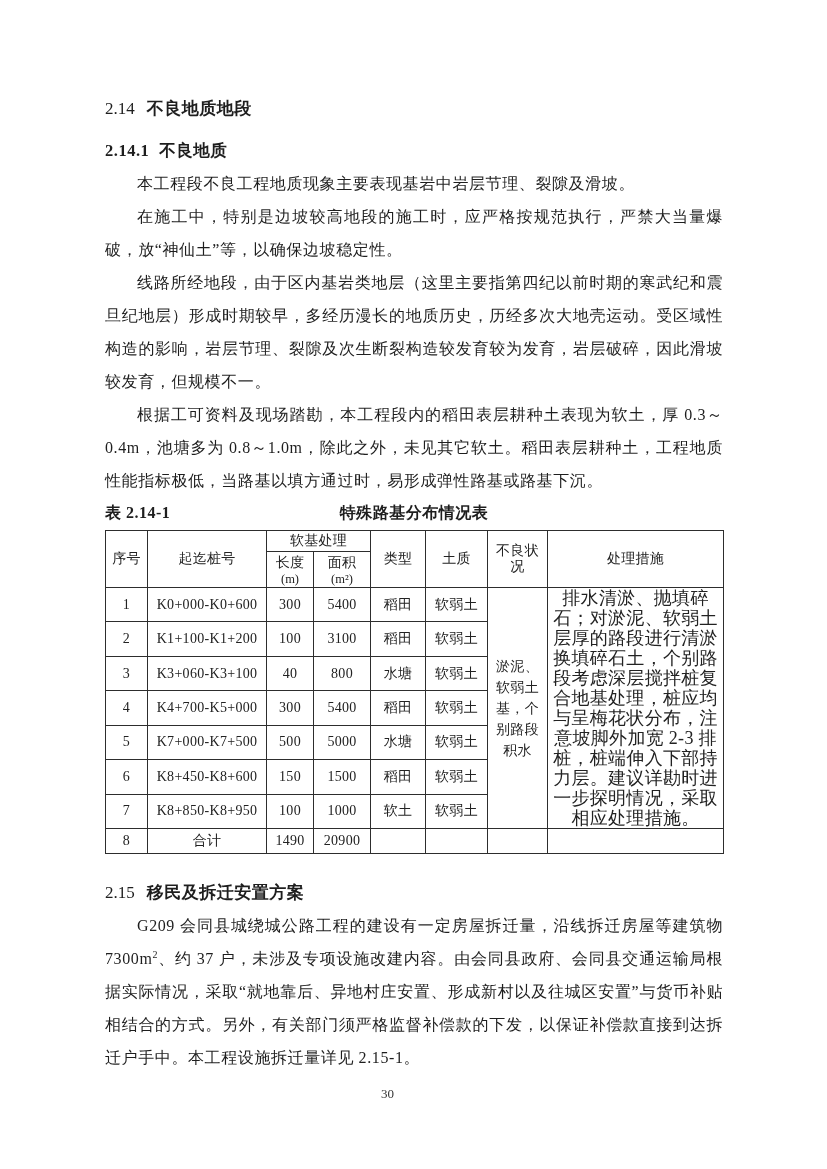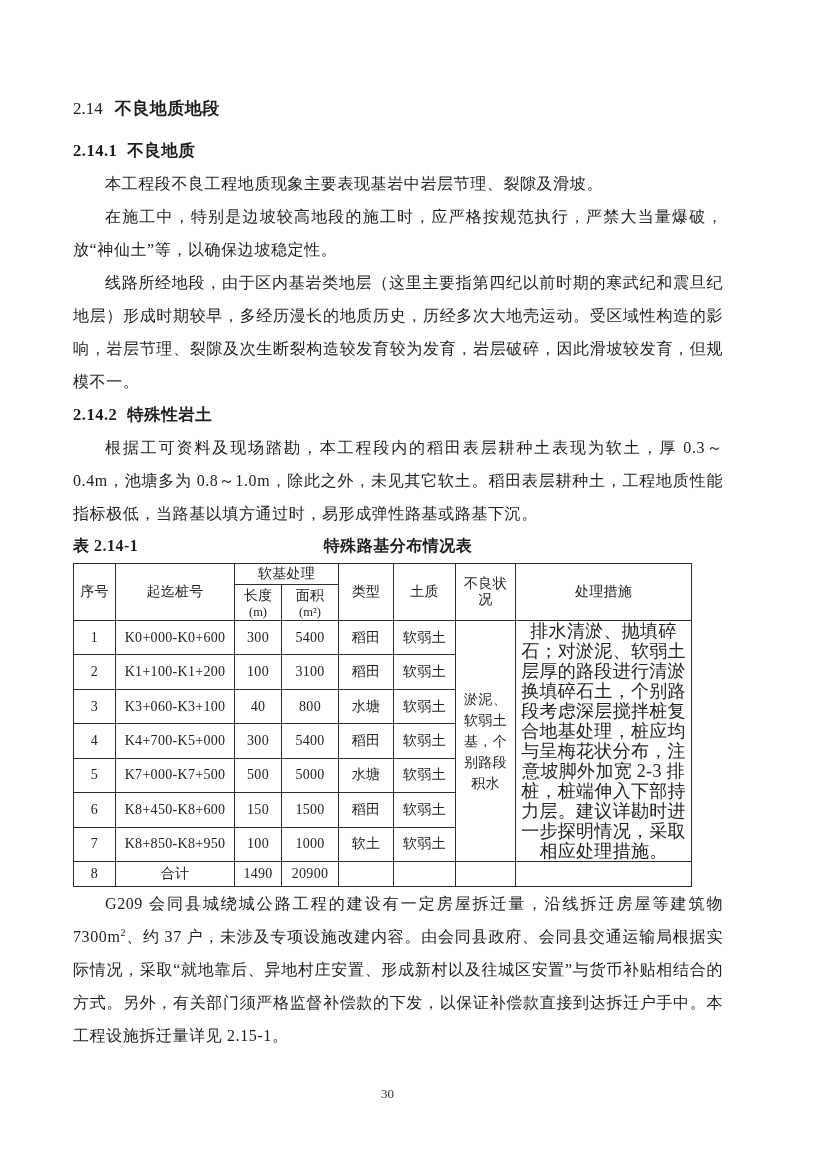--- a/index.html
+++ b/index.html
@@ -6,21 +6,21 @@
   html, body { margin: 0; padding: 0; background: #ffffff; }
   .page {
     position: relative;
     width: 827px;
     height: 1169px;
     background: #ffffff;
     font-family: "Liberation Serif", serif;
     color: #1e1e1e;
     overflow: hidden;
   }
-  .content { padding: 92px 104px 0 73px; }
+  .content { padding: 92px 104px 0 105px; }
 
   h1.sec {
     margin: 0 0 9px 0;
     font-size: 17px;
     line-height: 33px;
     font-weight: bold;
     letter-spacing: 0.5px;
   }
   h1.sec .num { font-weight: normal; margin-right: 12px; letter-spacing: 0; }
   h1.sec2 { margin-top: 22px; margin-bottom: 0; }
@@ -101,21 +101,20 @@
   <div class="content">
 
     <h1 class="sec"><span class="num">2.14</span><span>不良地质地段</span></h1>
 
     <h2 class="sub"><span class="num">2.14.1</span><span>不良地质</span></h2>
 
     <p class="body">本工程段不良工程地质现象主要表现基岩中岩层节理、裂隙及滑坡。</p>
     <p class="body">在施工中，特别是边坡较高地段的施工时，应严格按规范执行，严禁大当量爆破，放“神仙土”等，以确保边坡稳定性。</p>
     <p class="body">线路所经地段，由于区内基岩类地层（这里主要指第四纪以前时期的寒武纪和震旦纪地层）形成时期较早，多经历漫长的地质历史，历经多次大地壳运动。受区域性构造的影响，岩层节理、裂隙及次生断裂构造较发育较为发育，岩层破碎，因此滑坡较发育，但规模不一。</p>
 
-    <h2 class="sub"><span class="num">2.14.2</span><span>特殊性岩土</span></h2>
 
     <p class="body">根据工可资料及现场踏勘，本工程段内的稻田表层耕种土表现为软土，厚 0.3～0.4m，池塘多为 0.8～1.0m，除此之外，未见其它软土。稻田表层耕种土，工程地质性能指标极低，当路基以填方通过时，易形成弹性路基或路基下沉。</p>
 
     <div class="caption-row">
       <span class="caption-label">表 2.14-1</span>
       <span>特殊路基分布情况表</span>
     </div>
 
     <table class="subgrade">
       <colgroup>
@@ -213,19 +212,20 @@
           <td>1490</td>
           <td>20900</td>
           <td></td>
           <td></td>
           <td></td>
           <td></td>
         </tr>
       </tbody>
     </table>
 
+    <h1 class="sec sec2"><span class="num">2.15</span><span>移民及拆迁安置方案</span></h1>
 
     <p class="body"><span>G209 会同县城绕城公路工程的建设有一定房屋拆迁量，沿线拆迁房屋等建筑物7300m</span><sup class="msup">2</sup><span>、约 37 户，未涉及专项设施改建内容。由会同县政府、会同县交通运输局根据实际情况，采取“就地靠后、异地村庄安置、形成新村以及往城区安置”与货币补贴相结合的方式。另外，有关部门须严格监督补偿款的下发，以保证补偿款直接到达拆迁户手中。本工程设施拆迁量详见 2.15-1。</span></p>
 
   </div>
 
   <div class="footer">30</div>
 </div>
 
 </body></html>

